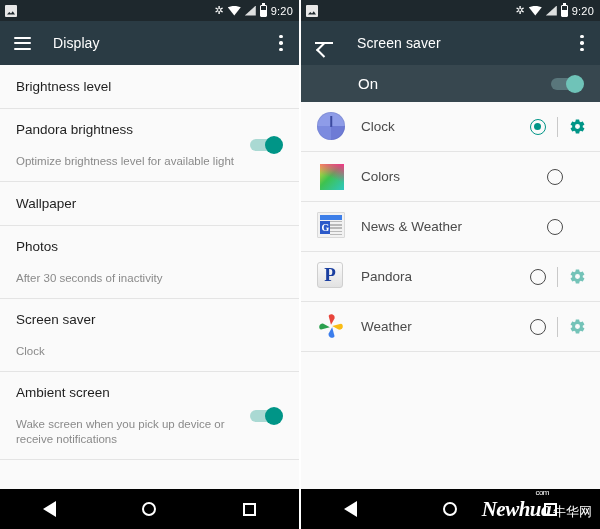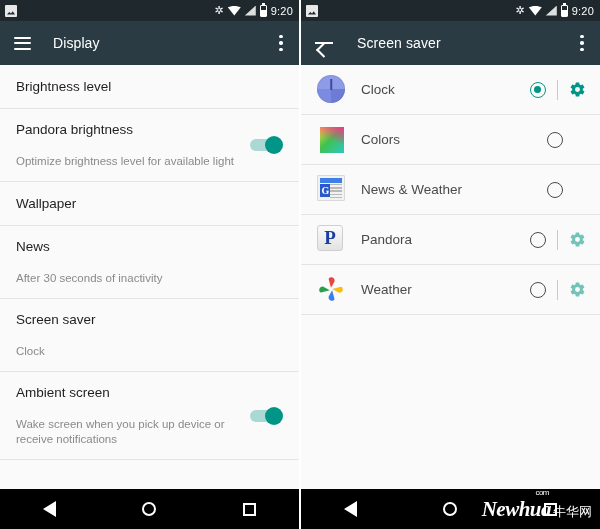--- a/index.html
+++ b/index.html
@@ -307,21 +307,21 @@
       </div>
 
       <div class="row">
         <div class="texts">
           <div class="title">Wallpaper</div>
         </div>
       </div>
 
       <div class="row">
         <div class="texts">
-          <div class="title">News</div>
+          <div class="title">Photos</div>
           <div class="sub">After 30 seconds of inactivity</div>
         </div>
       </div>
 
 
       <div class="row">
         <div class="texts">
           <div class="title">Screen saver</div>
           <div class="sub">Clock</div>
         </div>
@@ -371,20 +371,27 @@
     <div class="toolbar">
       <div class="ic-back"></div>
       <div class="toolbar-title">Screen saver</div>
       <div class="ic-overflow">
         <i></i>
           <i></i>
           <i></i>
       </div>
     </div>
 
+    <div class="onbar">
+      <div class="onbar-label">On</div>
+      <div class="toggle light">
+        <span class="track"></span>
+          <span class="thumb"></span>
+      </div>
+    </div>
 
     <div class="ss-list">
 
       <div class="ss-row">
         <div class="ss-icon">
           <div class="ic-clock">
               <i></i>
             </div>
         </div>
         <div class="ss-label">Clock</div>

